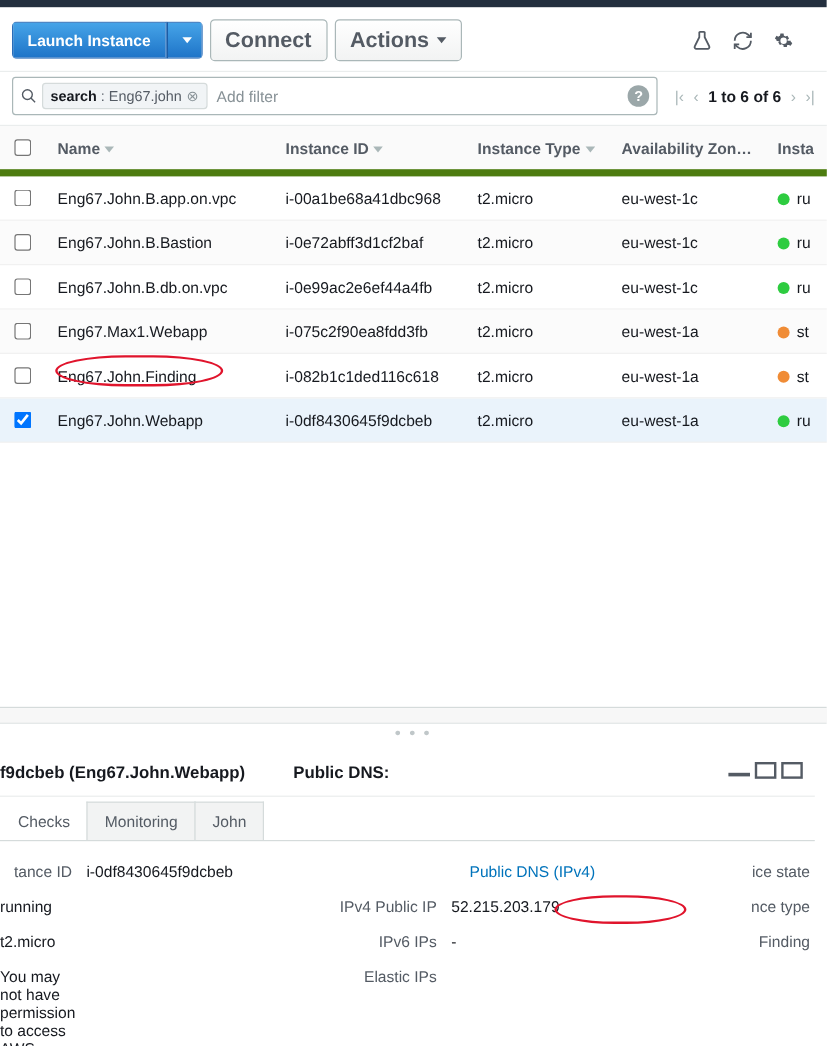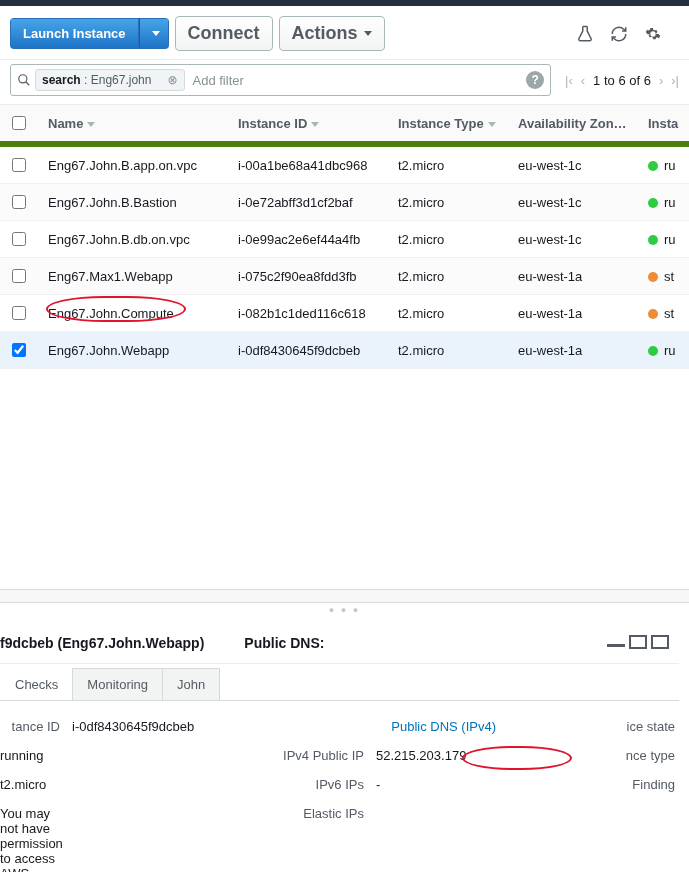--- a/index.html
+++ b/index.html
@@ -71,30 +71,30 @@
   }
   .searchbox .mag { color:#545b64; margin-right:4px;}
   .tag-chip {
     display:inline-flex; align-items:flex-end;
     background:#f1f4f6;
     border:1px solid #d5dbdb;
     border-radius:3px;
     padding:3px 6px;
     font-size:12px;
     color:#545b64;
-    gap:16px;
+    gap:4px;
   }
   .tag-chip b { color:#16191f; font-weight:700; }
   .tag-chip .x { color:#879196; cursor:pointer; }
   .addfilter { color:#879196; margin-left:8px; font-size:13px; }
   .helpcirc {
     width:18px;height:18px;border-radius:50%;background:#9ba7a9;color:#fff;display:flex;align-items:center;justify-content:center;font-size:12px;font-weight:700;
   }
   .pager { display:flex; align-items:center; gap:8px; color:#879196; margin-left:6px;}
-  .pager .txt { color:#16191f; font-weight:400; }
+  .pager .txt { color:#16191f; font-weight:700; }
   .nav-caret { color:#aab7b8; cursor:default; }
   
   .tbl { width:100%; border-collapse:collapse; table-layout:fixed; }
   .tbl th, .tbl td {
     text-align:left;
     padding: 8px 8px;
     font-size:13px;
     white-space:nowrap;
     overflow:hidden;
     text-overflow:ellipsis;
@@ -290,21 +290,21 @@
         <tr>
           <td><input type="checkbox" style=""></td>
           <td class="name-link">Eng67.Max1.Webapp</td>
           <td>i-075c2f90ea8fdd3fb</td>
           <td>t2.micro</td>
           <td>eu-west-1a</td>
           <td><span class="status-dot orange"></span>st</td>
         </tr>
         <tr>
           <td><input type="checkbox" style=""></td>
-          <td class="name-link">Eng67.John.Compute</td>
+          <td class="name-link">Eng67.John.Finding</td>
           <td>i-082b1c1ded116c618</td>
           <td>t2.micro</td>
           <td>eu-west-1a</td>
           <td><span class="status-dot orange"></span>st</td>
         </tr>
         <tr class="selected">
           <td><input type="checkbox" checked="" style=""></td>
           <td class="name-link">Eng67.John.Webapp</td>
           <td>i-0df8430645f9dcbeb</td>
           <td>t2.micro</td>

